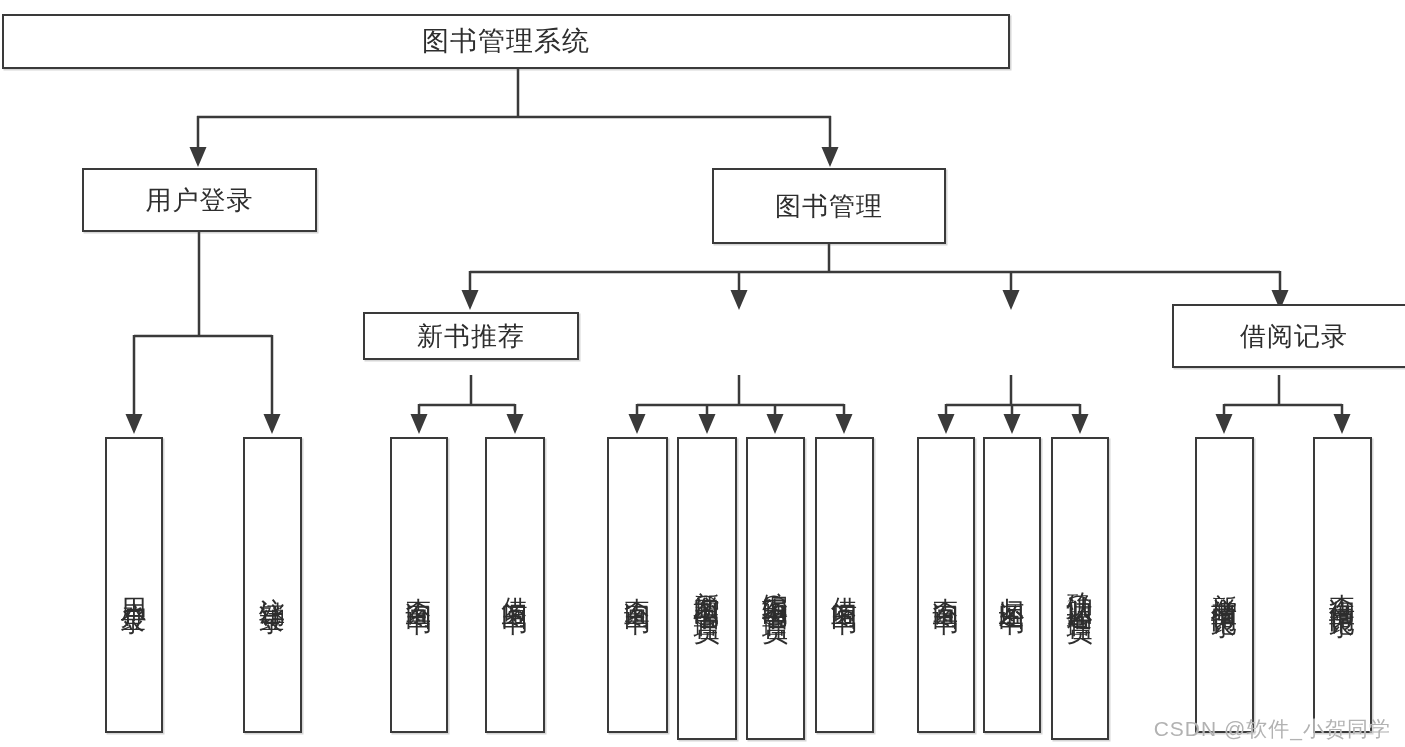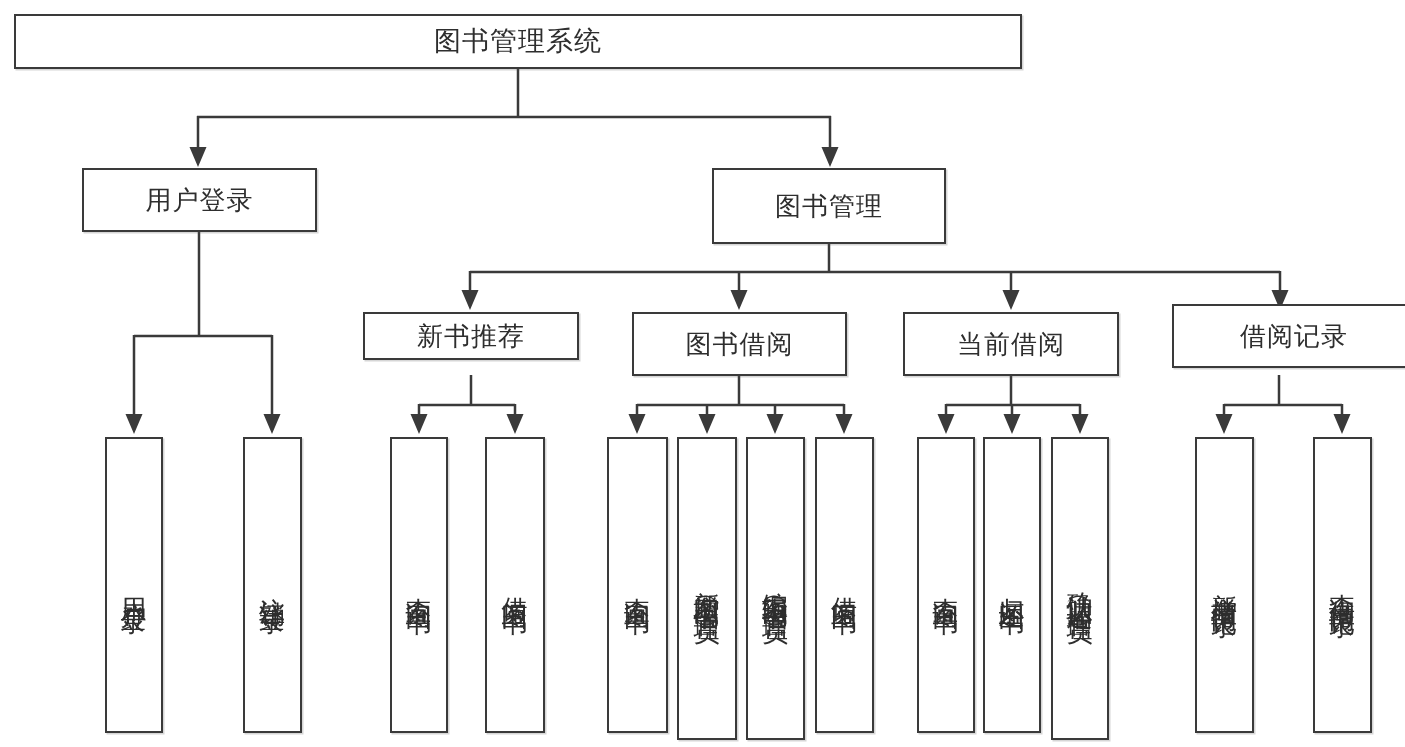--- a/index.html
+++ b/index.html
@@ -76,39 +76,33 @@
       M1002.5 290 H1019.5 L1011 310 Z  M1271.5 290 H1288.5 L1280 310 Z
       M125.5 414 H142.5 L134 434 Z  M263.5 414 H280.5 L272 434 Z
       M410.5 414 H427.5 L419 434 Z  M506.5 414 H523.5 L515 434 Z
       M628.5 414 H645.5 L637 434 Z  M698.5 414 H715.5 L707 434 Z
       M766.5 414 H783.5 L775 434 Z  M835.5 414 H852.5 L844 434 Z
       M937.5 414 H954.5 L946 434 Z  M1003.5 414 H1020.5 L1012 434 Z
       M1071.5 414 H1088.5 L1080 434 Z
       M1215.5 414 H1232.5 L1224 434 Z  M1333.5 414 H1350.5 L1342 434 Z"></path>
   </svg>
 
-  <div class="box title" style="left:14px;top:14px;width:1008px;height:55px">
+  <div class="box title" style="left:2px;top:14px;width:1008px;height:55px">
     <span class="lbl">图书管理系统</span>
   </div>
 
   <div class="box" style="left:82px;top:168px;width:235px;height:64px">
     <span class="lbl">用户登录</span>
   </div>
   <div class="box" style="left:712px;top:168px;width:234px;height:76px">
     <span class="lbl">图书管理</span>
   </div>
 
   <div class="box" style="left:363px;top:312px;width:216px;height:48px">
     <span class="lbl">新书推荐</span>
-  </div>
-  <div class="box" style="left:632px;top:312px;width:215px;height:64px">
-    <span class="lbl">图书借阅</span>
-  </div>
-  <div class="box" style="left:903px;top:312px;width:216px;height:64px">
-    <span class="lbl">当前借阅</span>
   </div>
   <div class="box" style="left:1172px;top:304px;width:244px;height:64px">
     <span class="lbl">借阅记录</span>
   </div>
 
   <div class="box vert" style="left:105px;top:437px;width:58px;height:296px">
     <span class="lbl">用户登录</span>
   </div>
   <div class="box vert" style="left:243px;top:437px;width:59px;height:296px">
     <span class="lbl">注销登录</span>
@@ -144,14 +138,15 @@
     <span class="lbl">确认归还（管理员）</span>
   </div>
 
   <div class="box vert" style="left:1195px;top:437px;width:59px;height:296px">
     <span class="lbl">新增借阅记录</span>
   </div>
   <div class="box vert" style="left:1313px;top:437px;width:59px;height:296px">
     <span class="lbl">查询借阅记录</span>
   </div>
 
+  <div class="watermark">CSDN @软件_小贺同学</div>
 
 </div>
 
 </body></html>

